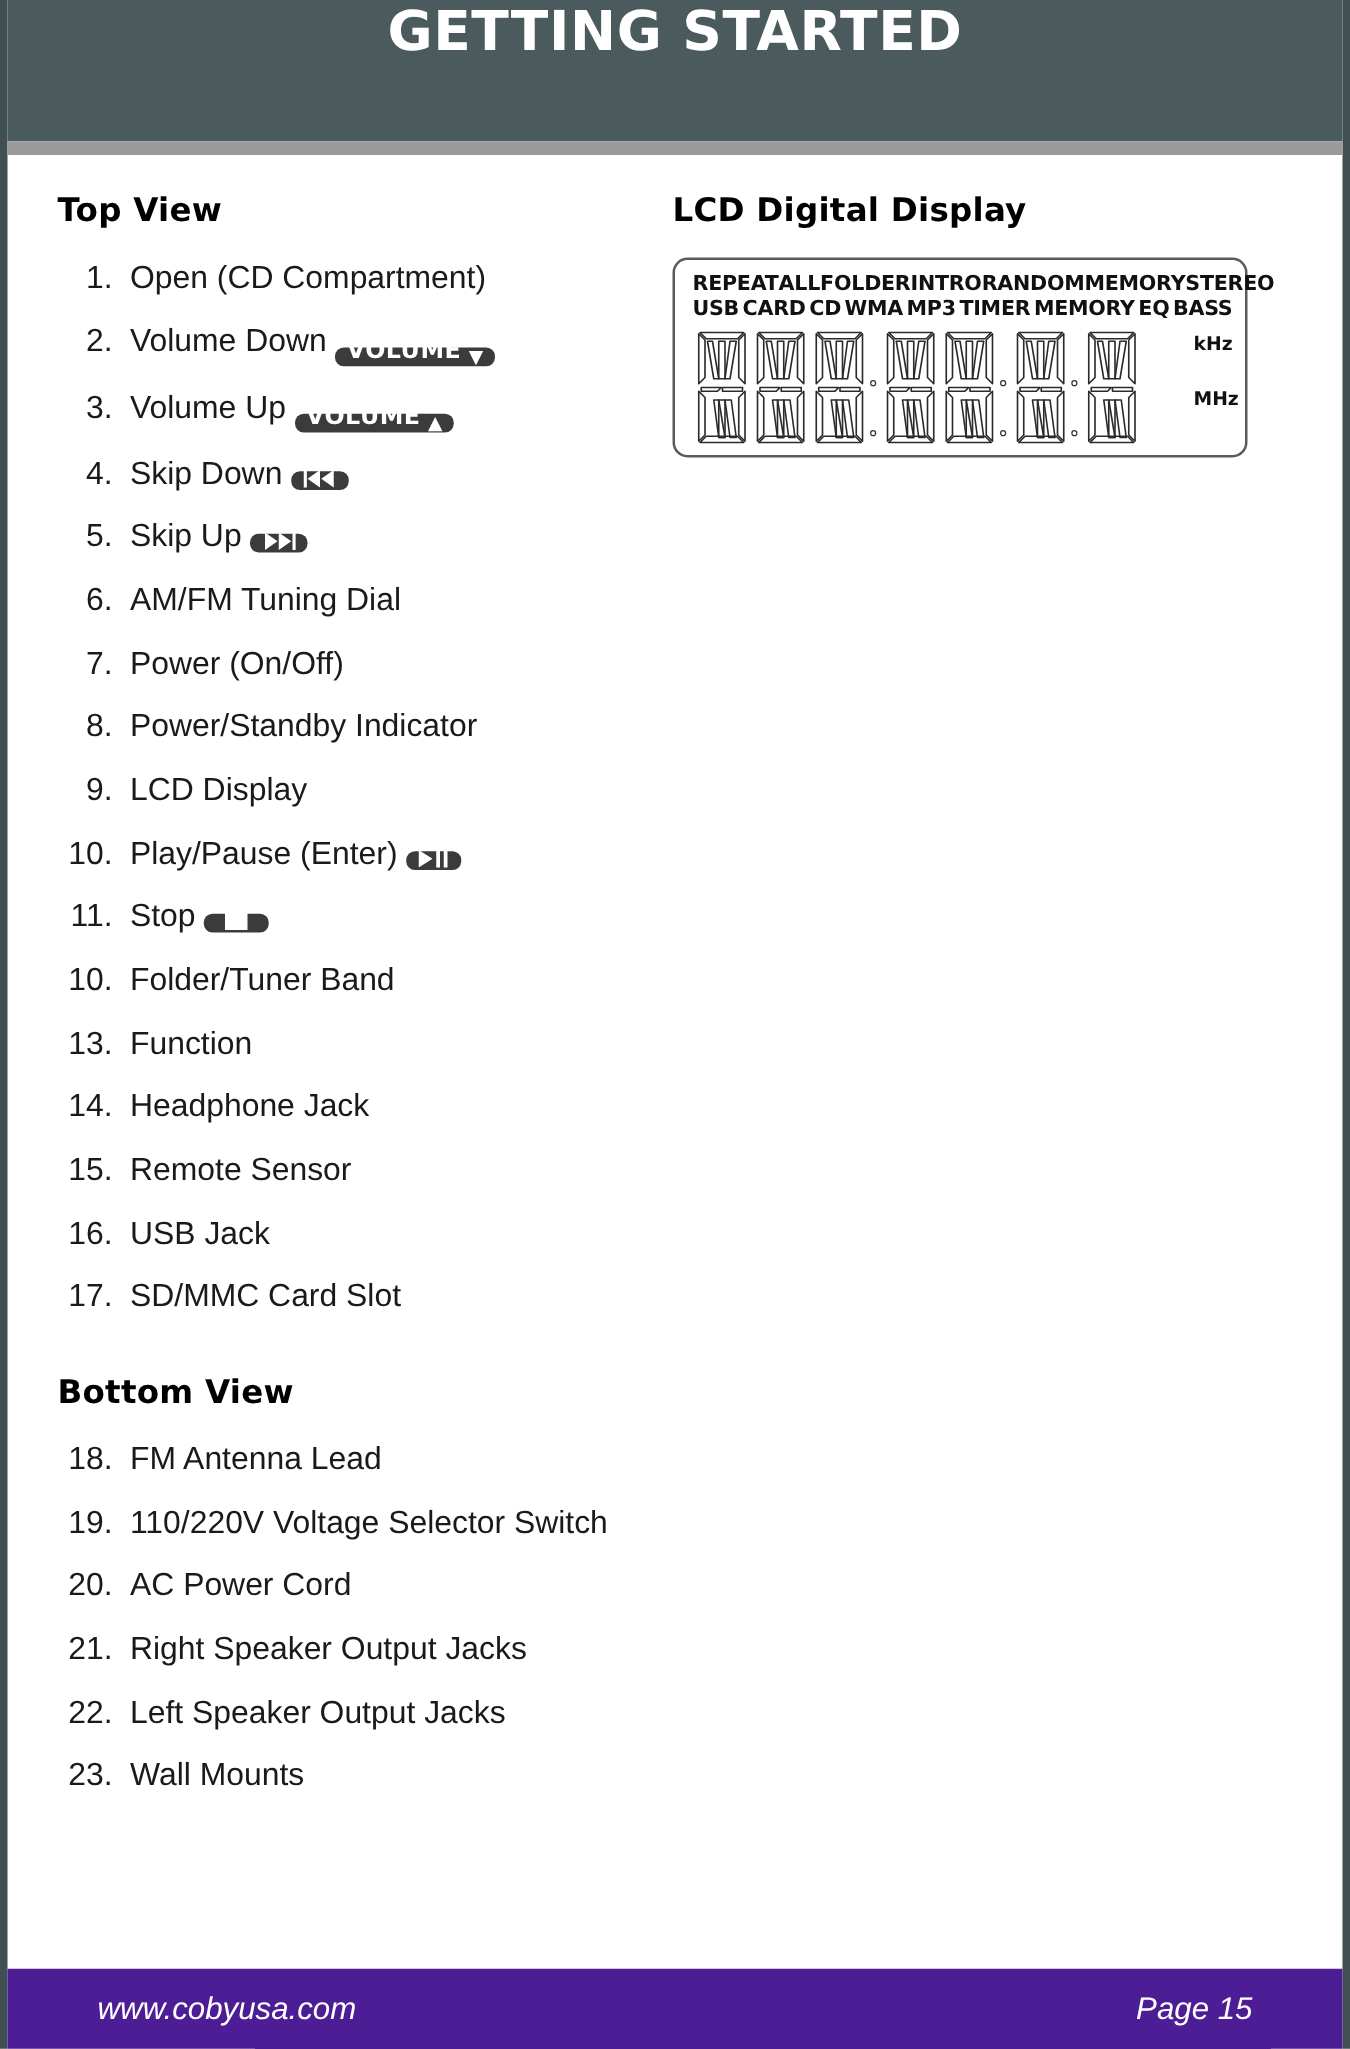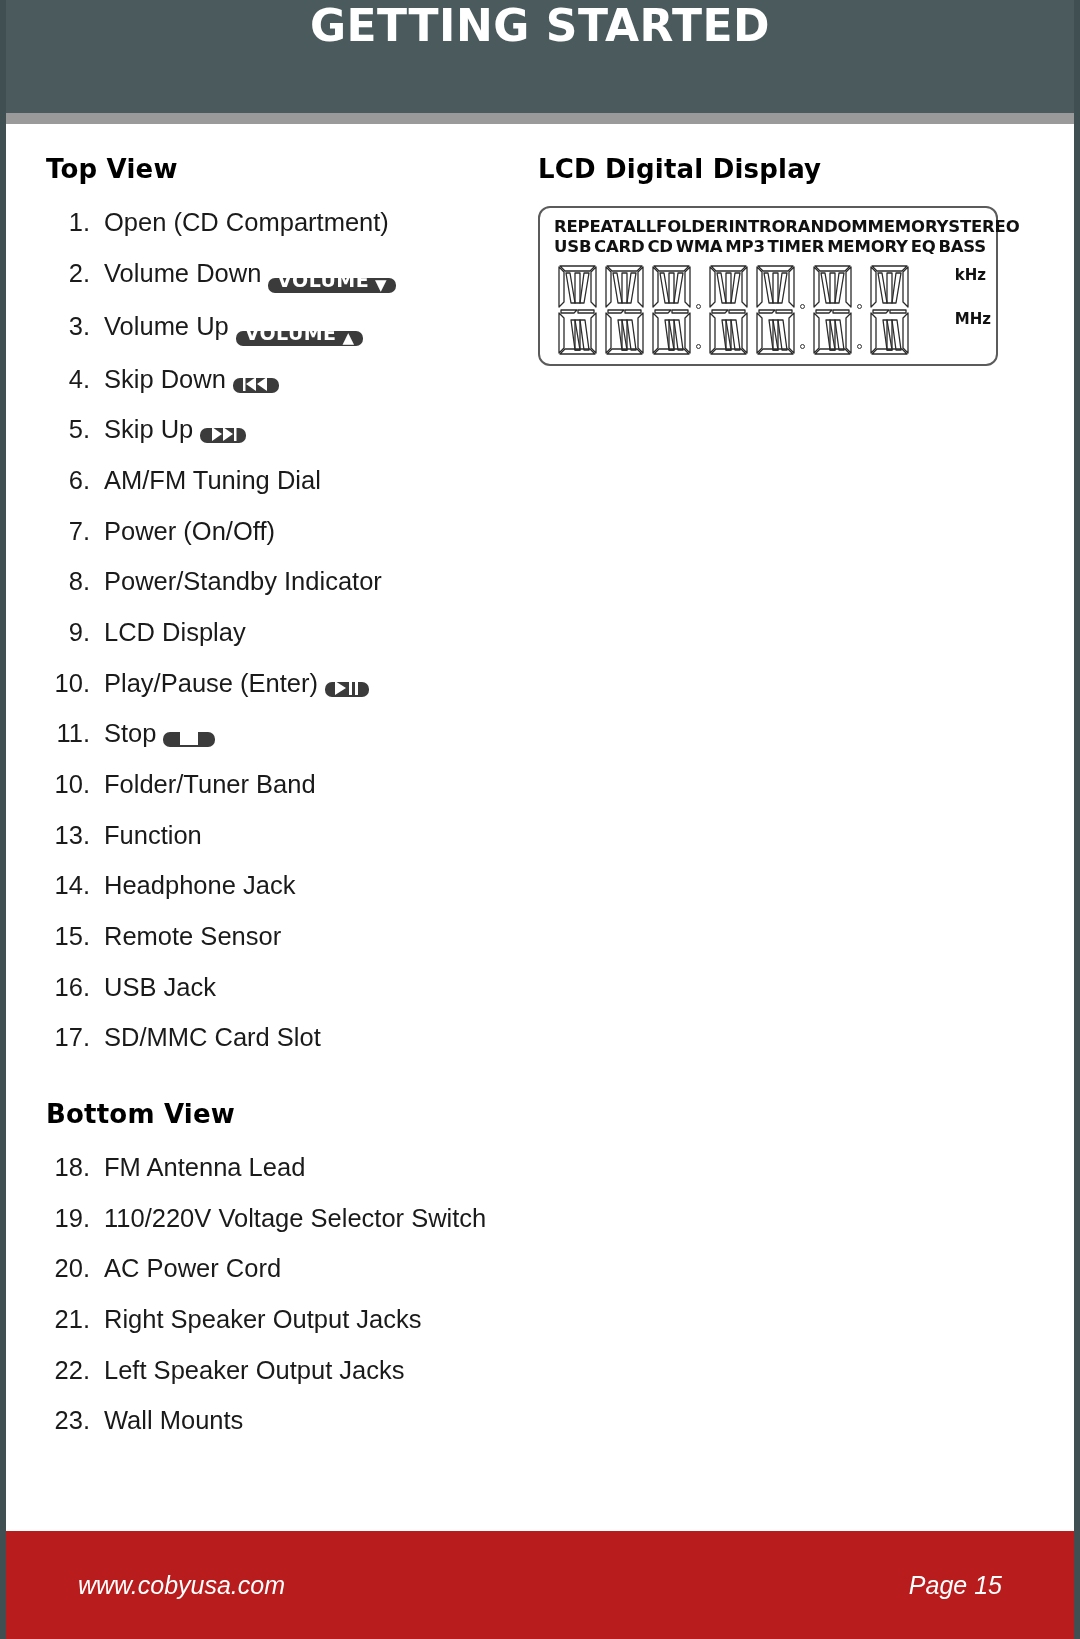--- a/index.html
+++ b/index.html
@@ -116,21 +116,21 @@
   .units{
     position:absolute;right:5px;top:60px;
     font-family:"DejaVu Sans",sans-serif;
     font-weight:bold;font-size:15px;color:#111;
     line-height:1;
   }
   .units .u2{margin-top:29px;}
   
   .footer{
     position:absolute;left:0;right:0;bottom:0;
-    height:108px;background:#b91c1c;
+    height:64px;background:#4c1d95;
     display:flex;align-items:center;
     color:#ffffff;
     font-size:25px;
     font-style:italic;
     box-sizing:border-box;
     padding:0 72px;
   }
   .footer .site{flex:1 1 auto;}
   .footer .pg{flex:0 0 auto;}
 </style>

